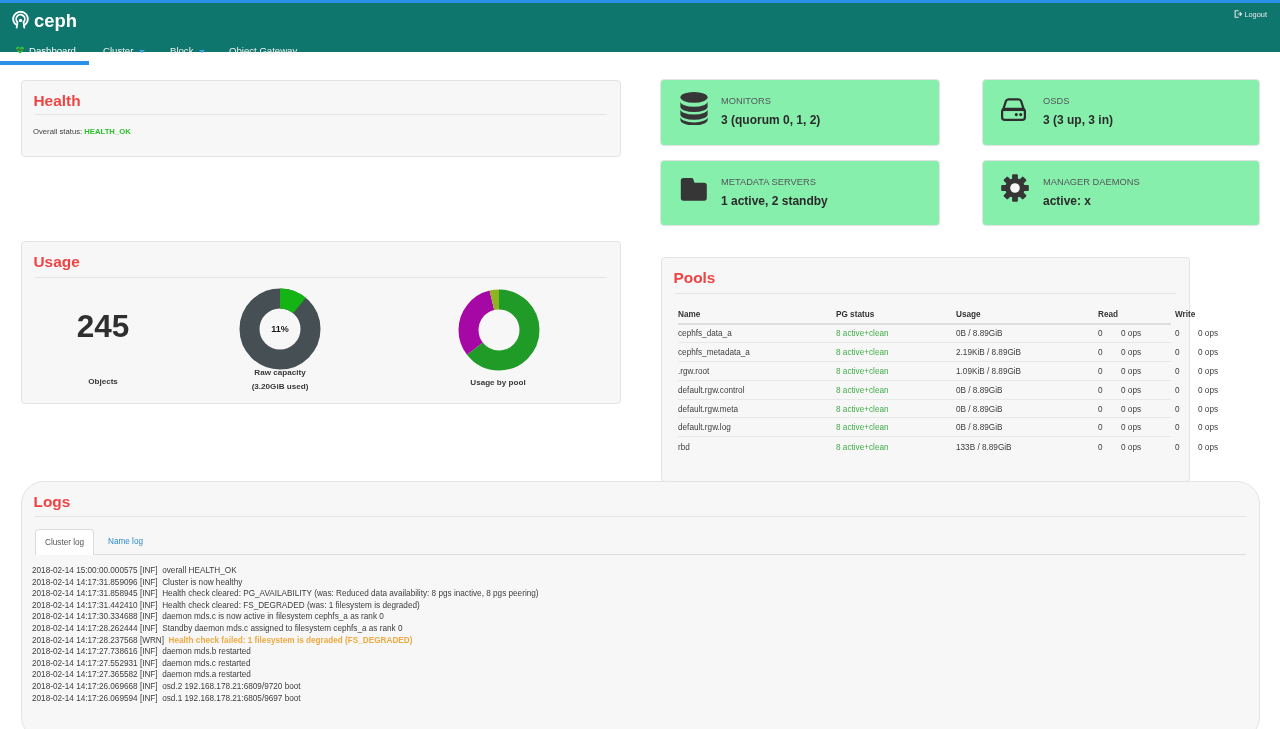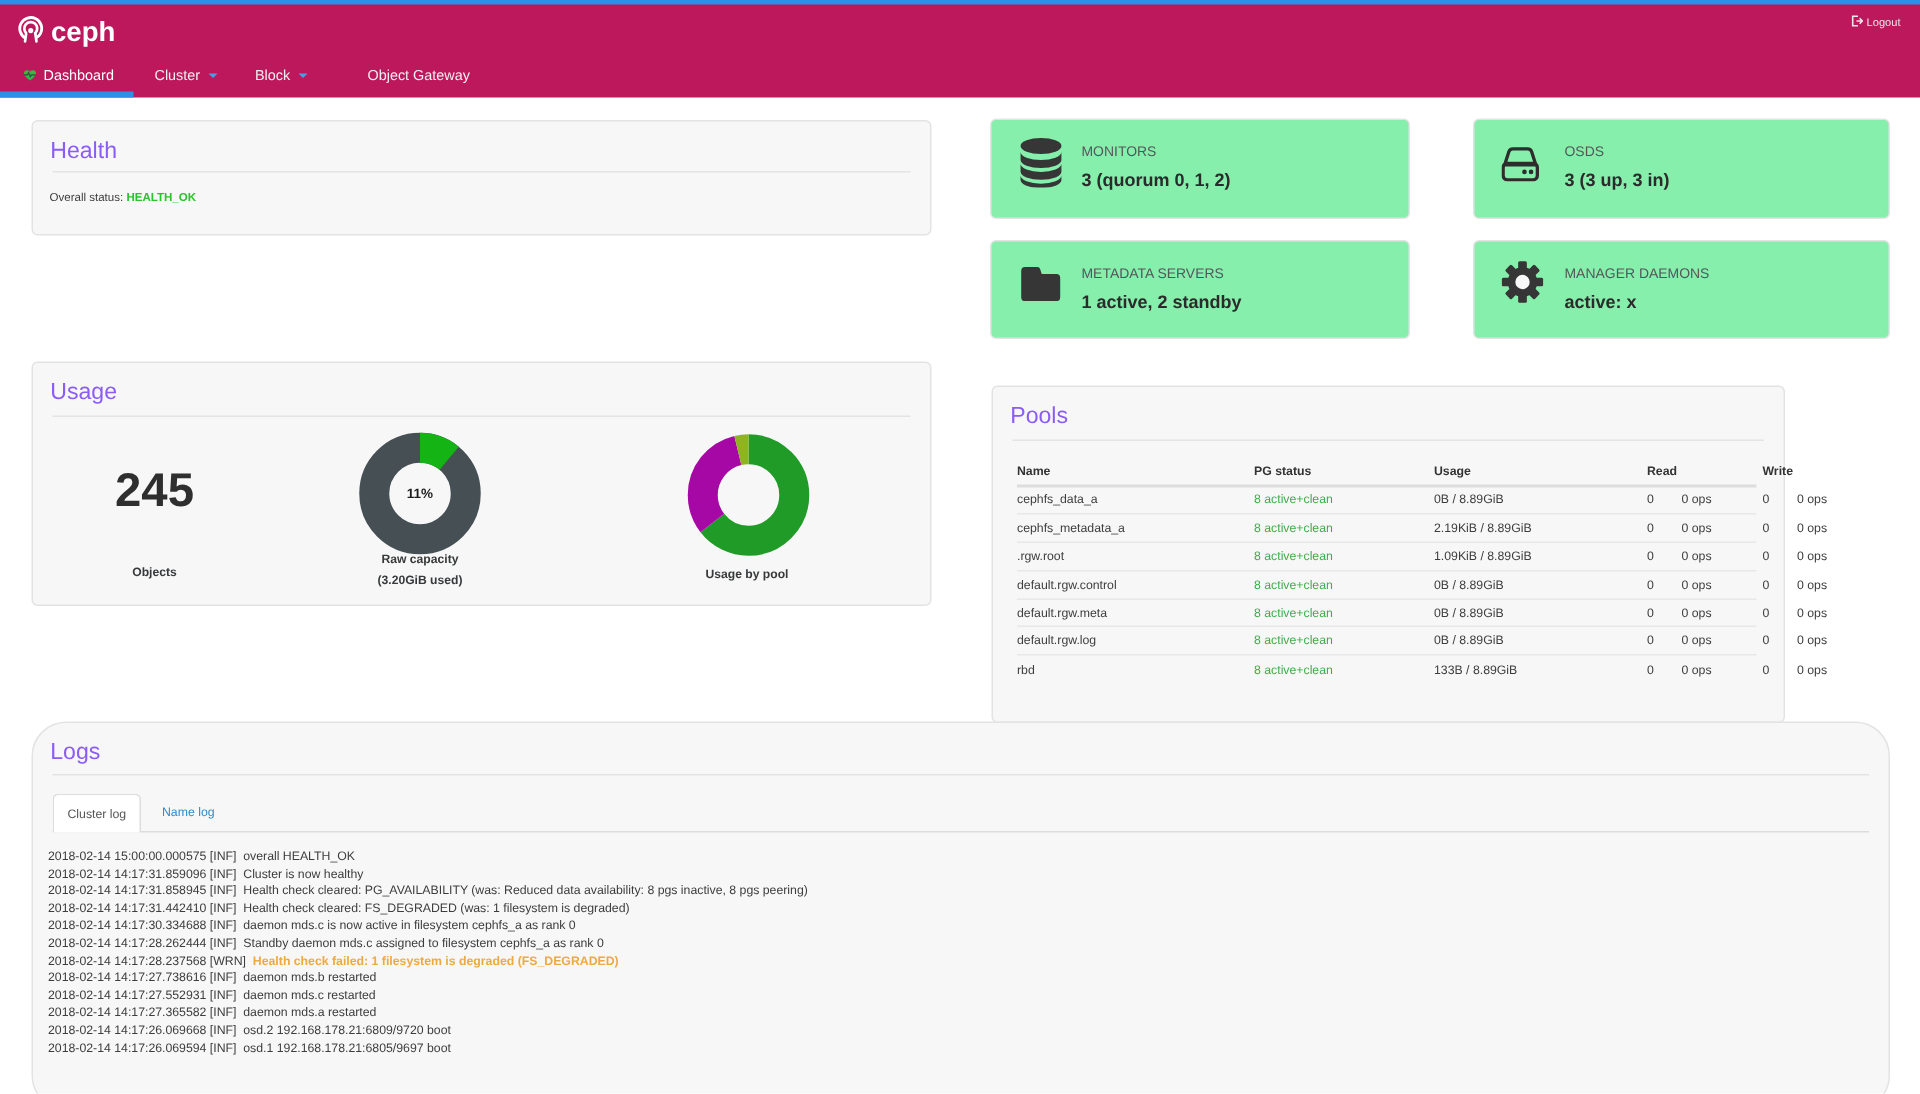--- a/index.html
+++ b/index.html
@@ -1,37 +1,37 @@
 <!DOCTYPE html>
 <html><head>
 <meta charset="utf-8">
 <style>
 * { margin:0; padding:0; box-sizing:border-box; }
 html,body { width:1280px; height:729px; background:#fff; font-family:"Liberation Sans", sans-serif; overflow:hidden; }
 #page { position:relative; width:1280px; height:729px; }
 
 
-#header { position:absolute; left:0; top:0; width:1280px; height:65px; background:#be185d; }
+#header { position:absolute; left:0; top:0; width:1280px; height:52px; background:#0f766e; }
 #bluebar { position:absolute; left:0; top:0; width:1280px; height:3px; background:#2b90e8; }
 #logo { position:absolute; left:12px; top:10px; }
 #logotext { position:absolute; left:34px; top:9.5px; color:#fff; font-size:18.4px; font-weight:bold; }
 #logout { position:absolute; right:13px; top:9.5px; color:#e8e8e8; font-size:7.4px; }
 #logout svg { vertical-align:-1px; }
 .navitem { position:absolute; top:45px; color:#f0f0f0; font-size:9.6px; }
 #nav-dash { left:29px; color:#fff; }
 #nav-cluster { left:103px; }
 #nav-block { left:170px; }
-#nav-og { left:229px;margin-left:16px; }
+#nav-og { left:229px; }
 .caret { display:inline-block; width:0; height:0; border-left:3.5px solid transparent; border-right:3.5px solid transparent; border-top:3.5px solid #40a1e8; vertical-align:1px; margin-left:3px; }
 #underline { position:absolute; left:0; top:61px; width:89px; height:4px; background:#2b90e8; }
 #heart { position:absolute; left:15px; top:46px; }
 
 
 .panel { position:absolute; background:#f7f7f7; border:1px solid #e3e3e3; border-radius:4px; }
-.ptitle { position:absolute; left:11.5px; color:#8b5cf6; font-size:15.4px; }
+.ptitle { position:absolute; left:11.5px; color:#ef4444; font-size:15.4px;font-weight:bold; }
 .phr { position:absolute; left:13px; right:13px; height:1px; background:#e4e4e4; }
 
 
 .card { position:absolute; background:#86efac; border:1px solid #e3e3e3; border-radius:4px; width:280px; height:67px; }
 .card .icon { position:absolute; left:19px; top:12px; }
 .card .clabel { position:absolute; left:60px; top:16px; font-size:9.3px; color:#54565a; }
 .card .cvalue { position:absolute; left:60px; top:33px; font-size:12px; font-weight:bold; color:#2b2b2b; }
 
 
 #big245 { position:absolute; left:1px; top:66px; width:160px; text-align:center; font-size:31.5px; font-weight:bold; color:#2f2f2f; }

